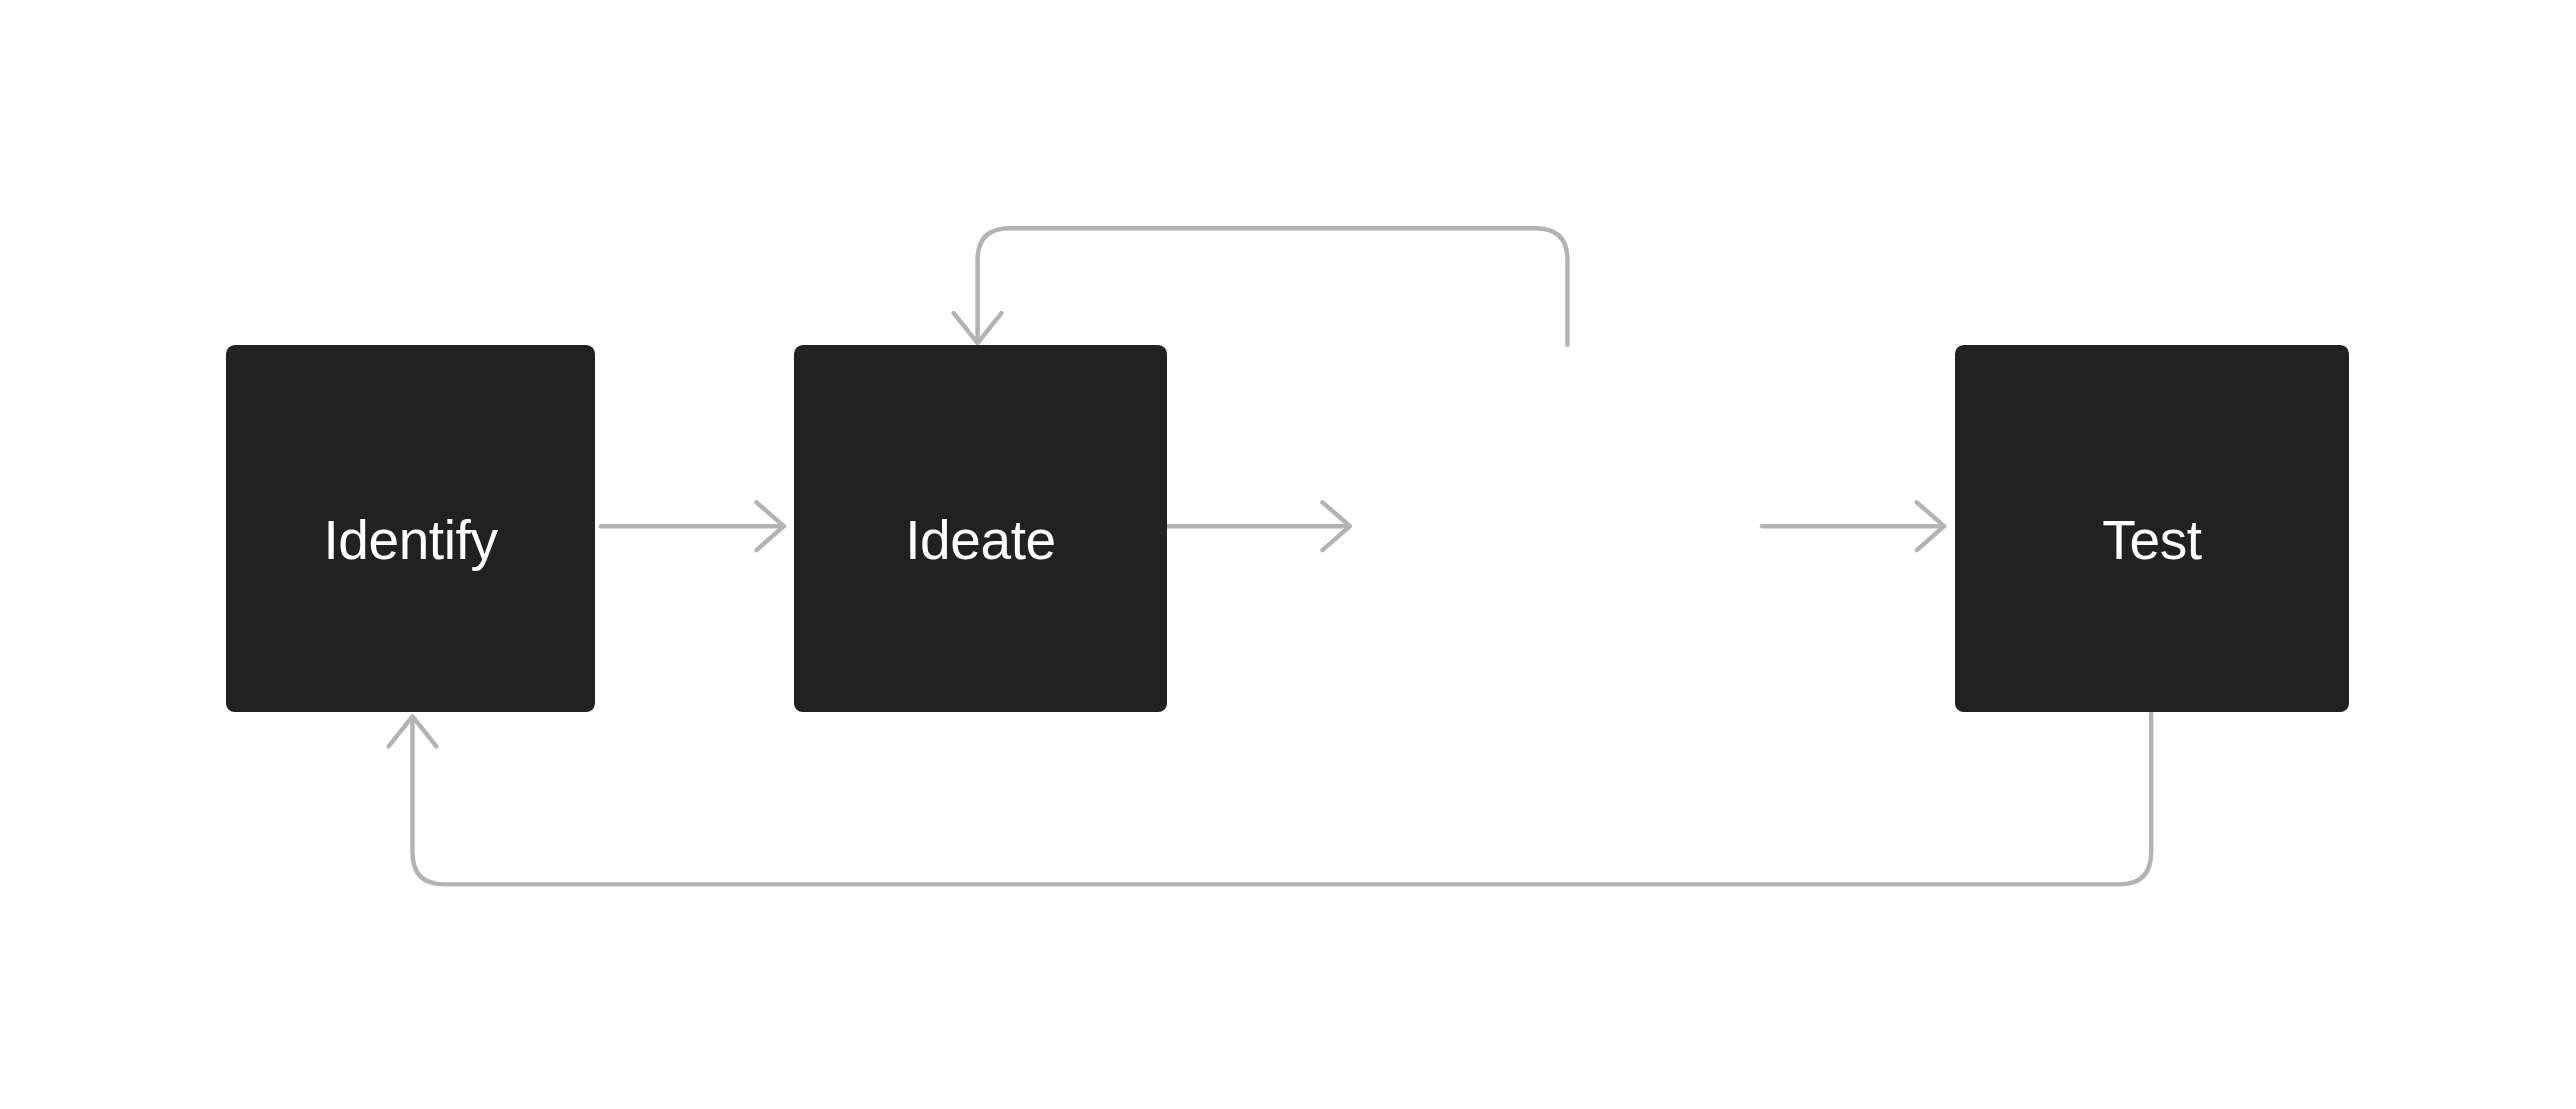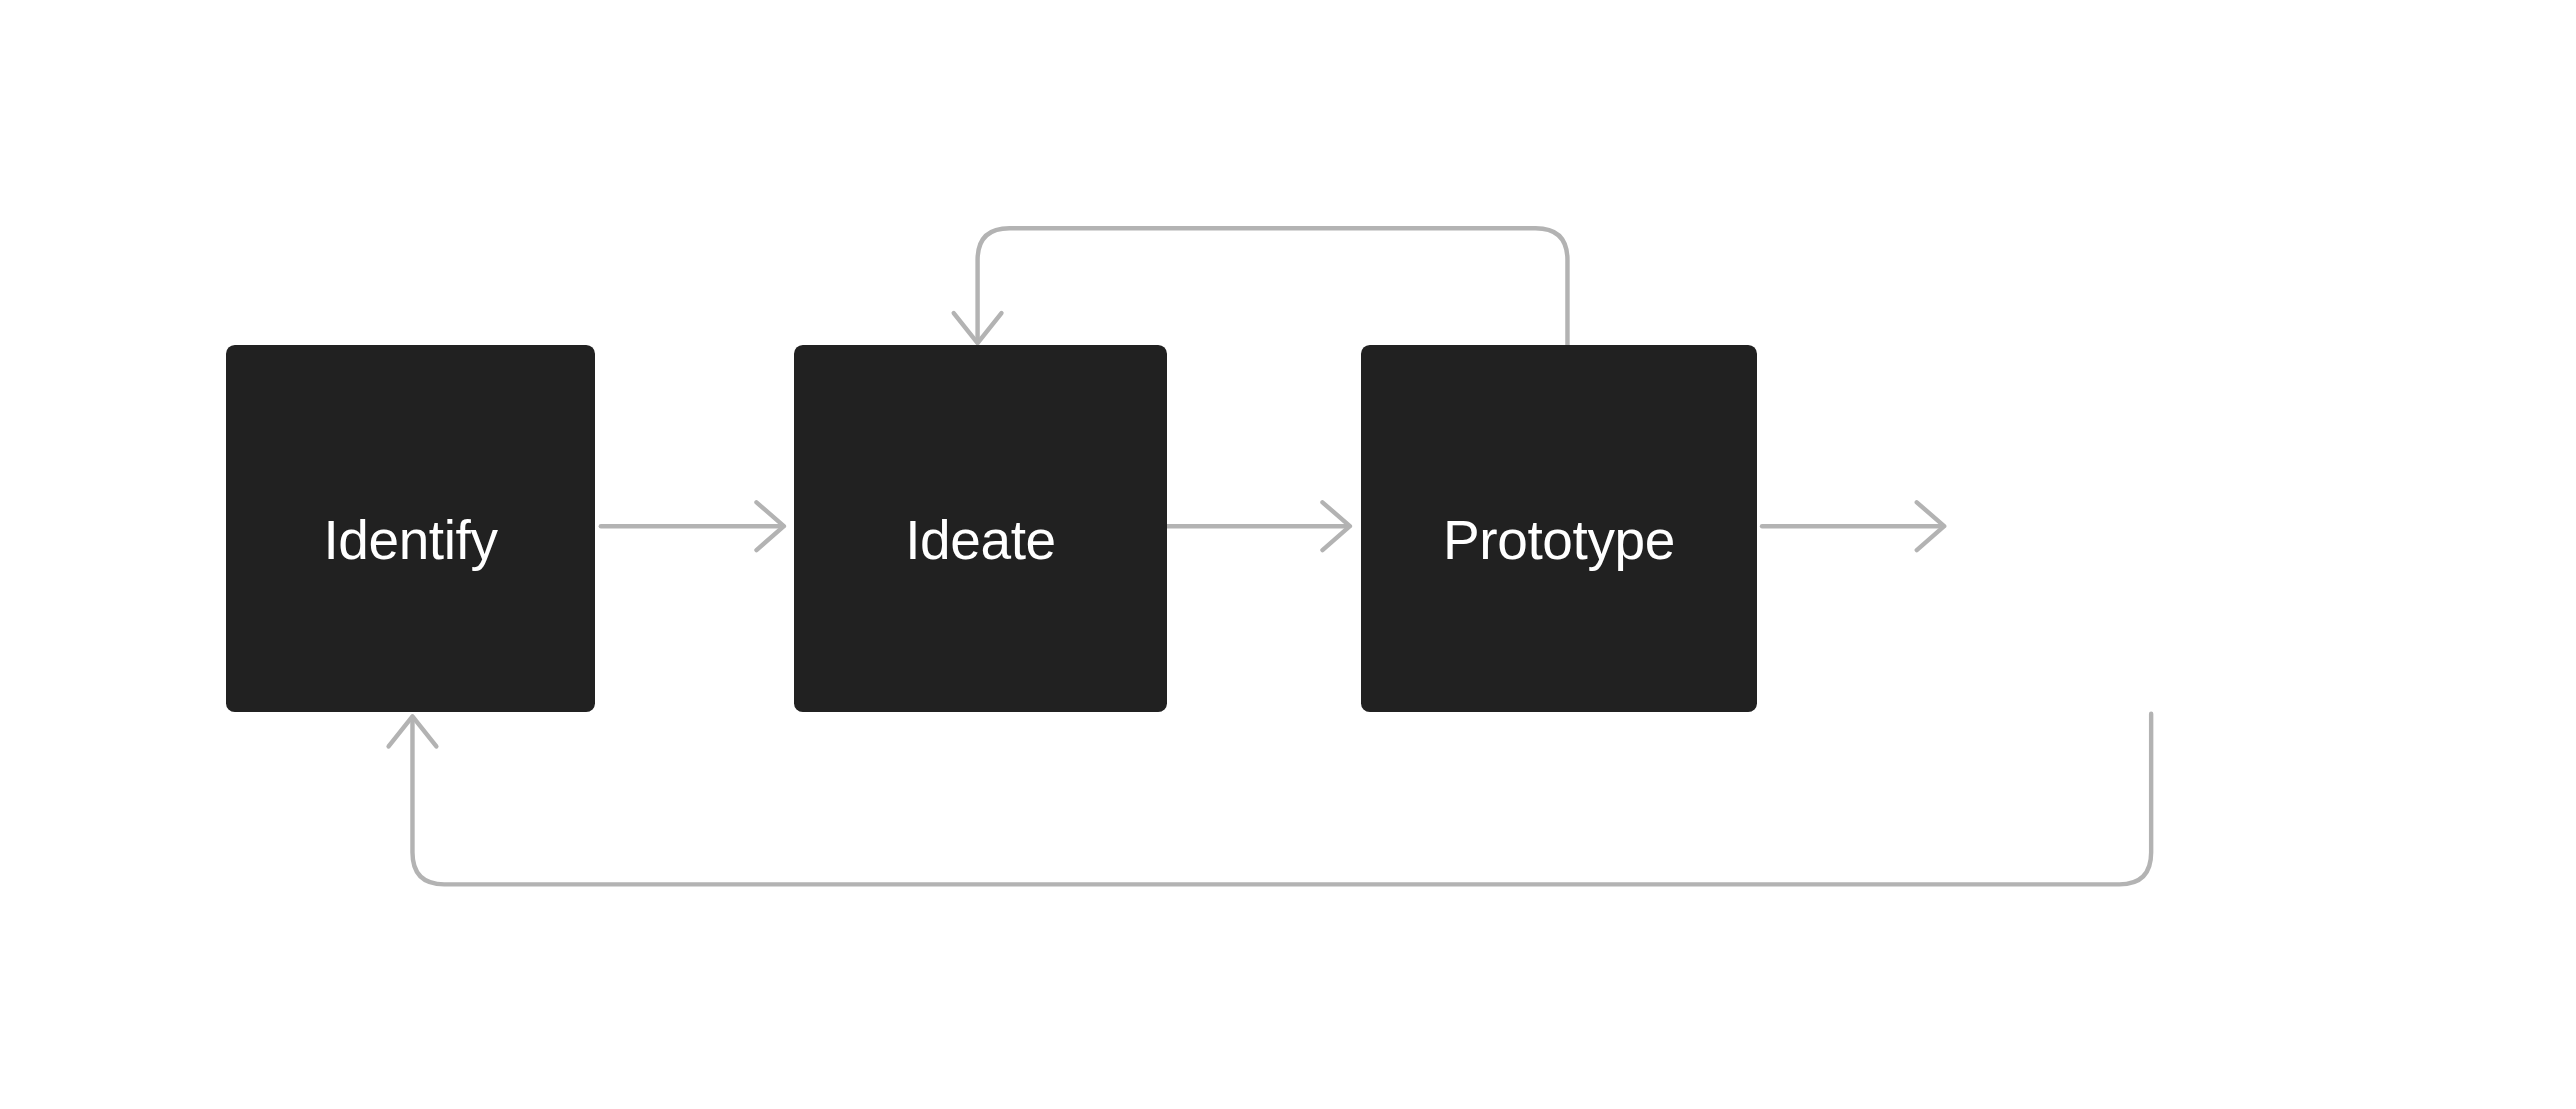--- a/index.html
+++ b/index.html
@@ -82,19 +82,19 @@
   </svg>
 
   <div class="node" style="left:226px; top:345px; width:369px; height:367px;">
     <span class="node-label">Identify</span>
   </div>
 
   <div class="node" style="left:794px; top:345px; width:373px; height:367px;">
     <span class="node-label">Ideate</span>
   </div>
 
-  <div class="node" style="left:1361px; top:345px; width:396px; height:367px;">
-    <span class="node-label">Prototype</span>
+
+  <div class="node" style="left:1955px; top:345px; width:394px; height:367px;">
+    <span class="node-label">Test</span>
   </div>
-
 
 </div>
 
 
 </body></html>

